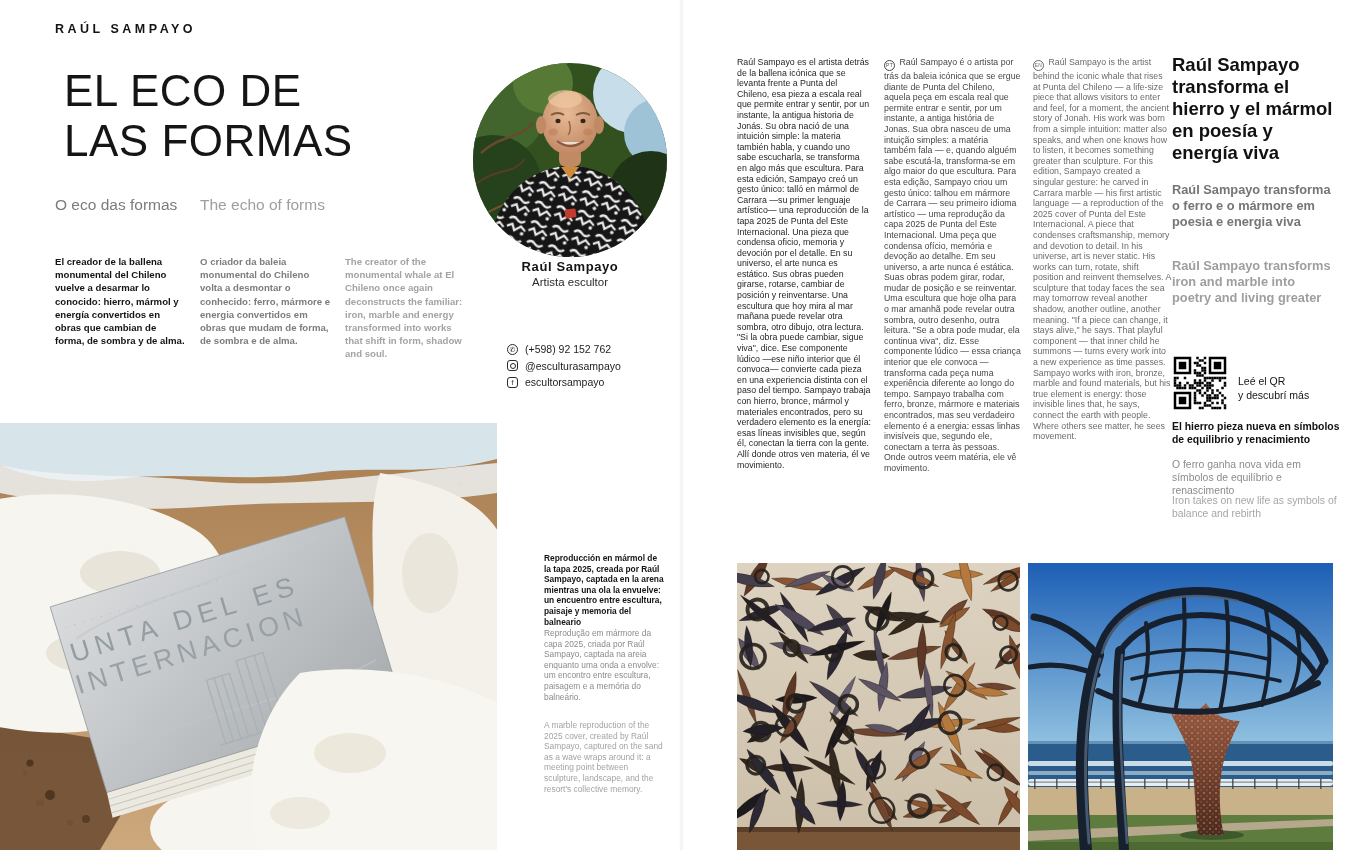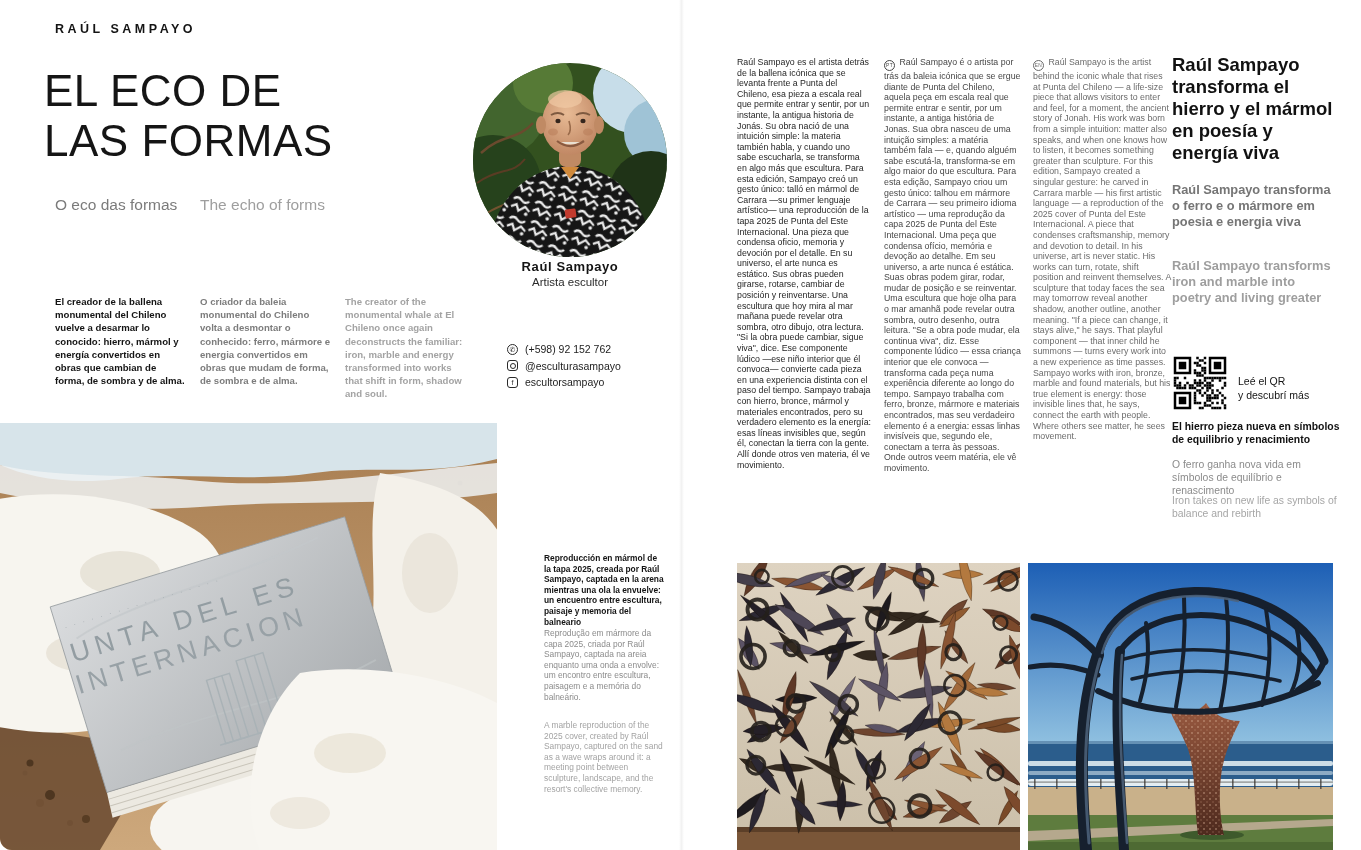--- a/index.html
+++ b/index.html
@@ -1,28 +1,28 @@
 <!DOCTYPE html>
 <html><head>
 <meta charset="utf-8">
 <style>
   html,body{margin:0;padding:0;background:#ffffff;}
   .spread{position:relative;width:1361px;height:850px;background:#ffffff;overflow:hidden;
-          font-family:"Liberation Sans",sans-serif;color:#1a1a1a;border-radius:12px;}
+          font-family:"Liberation Sans",sans-serif;color:#1a1a1a;}
   .abs{position:absolute;}
   .fold{left:679px;top:0;width:5px;height:850px;
         background:linear-gradient(90deg,rgba(0,0,0,0),rgba(0,0,0,0.05),rgba(0,0,0,0));}
 
   
   .kicker{left:55px;top:22px;font-size:12.5px;font-weight:600;letter-spacing:3.5px;color:#141414;}
-  .title{left:44px;top:66px;font-size:44px;line-height:50px;font-weight:300;
+  .title{left:64px;top:66px;font-size:44px;line-height:50px;font-weight:300;
          letter-spacing:0.5px;color:#151515;}
   .subtitle-pt{left:55px;top:196px;font-size:15.5px;color:#7b7b7b;}
   .subtitle-en{left:200px;top:196px;font-size:15.5px;color:#9e9e9e;}
-  .deck{top:255px;width:132px;font-size:9.6px;line-height:13.2px;font-weight:700;margin-top:40px;}
+  .deck{top:255px;width:132px;font-size:9.6px;line-height:13.2px;font-weight:700;}
   .deck-es{left:55px;color:#141414;}
   .deck-pt{left:200px;color:#7c7c7c;}
   .deck-en{left:345px;width:122px;color:#a3a3a3;}
 
   
   .portrait{left:473px;top:63px;width:194px;height:194px;border-radius:50%;overflow:hidden;}
   .prof-name{left:480px;top:259px;width:180px;text-align:center;font-size:13px;font-weight:700;color:#141414;letter-spacing:0.6px;}
   .prof-role{left:480px;top:276px;width:180px;text-align:center;font-size:11.5px;color:#2b2b2b;}
   .contacts{left:507px;top:343px;}
   .contact-row{display:flex;align-items:center;margin-bottom:4.5px;font-size:10.5px;color:#1d1d1d;}

